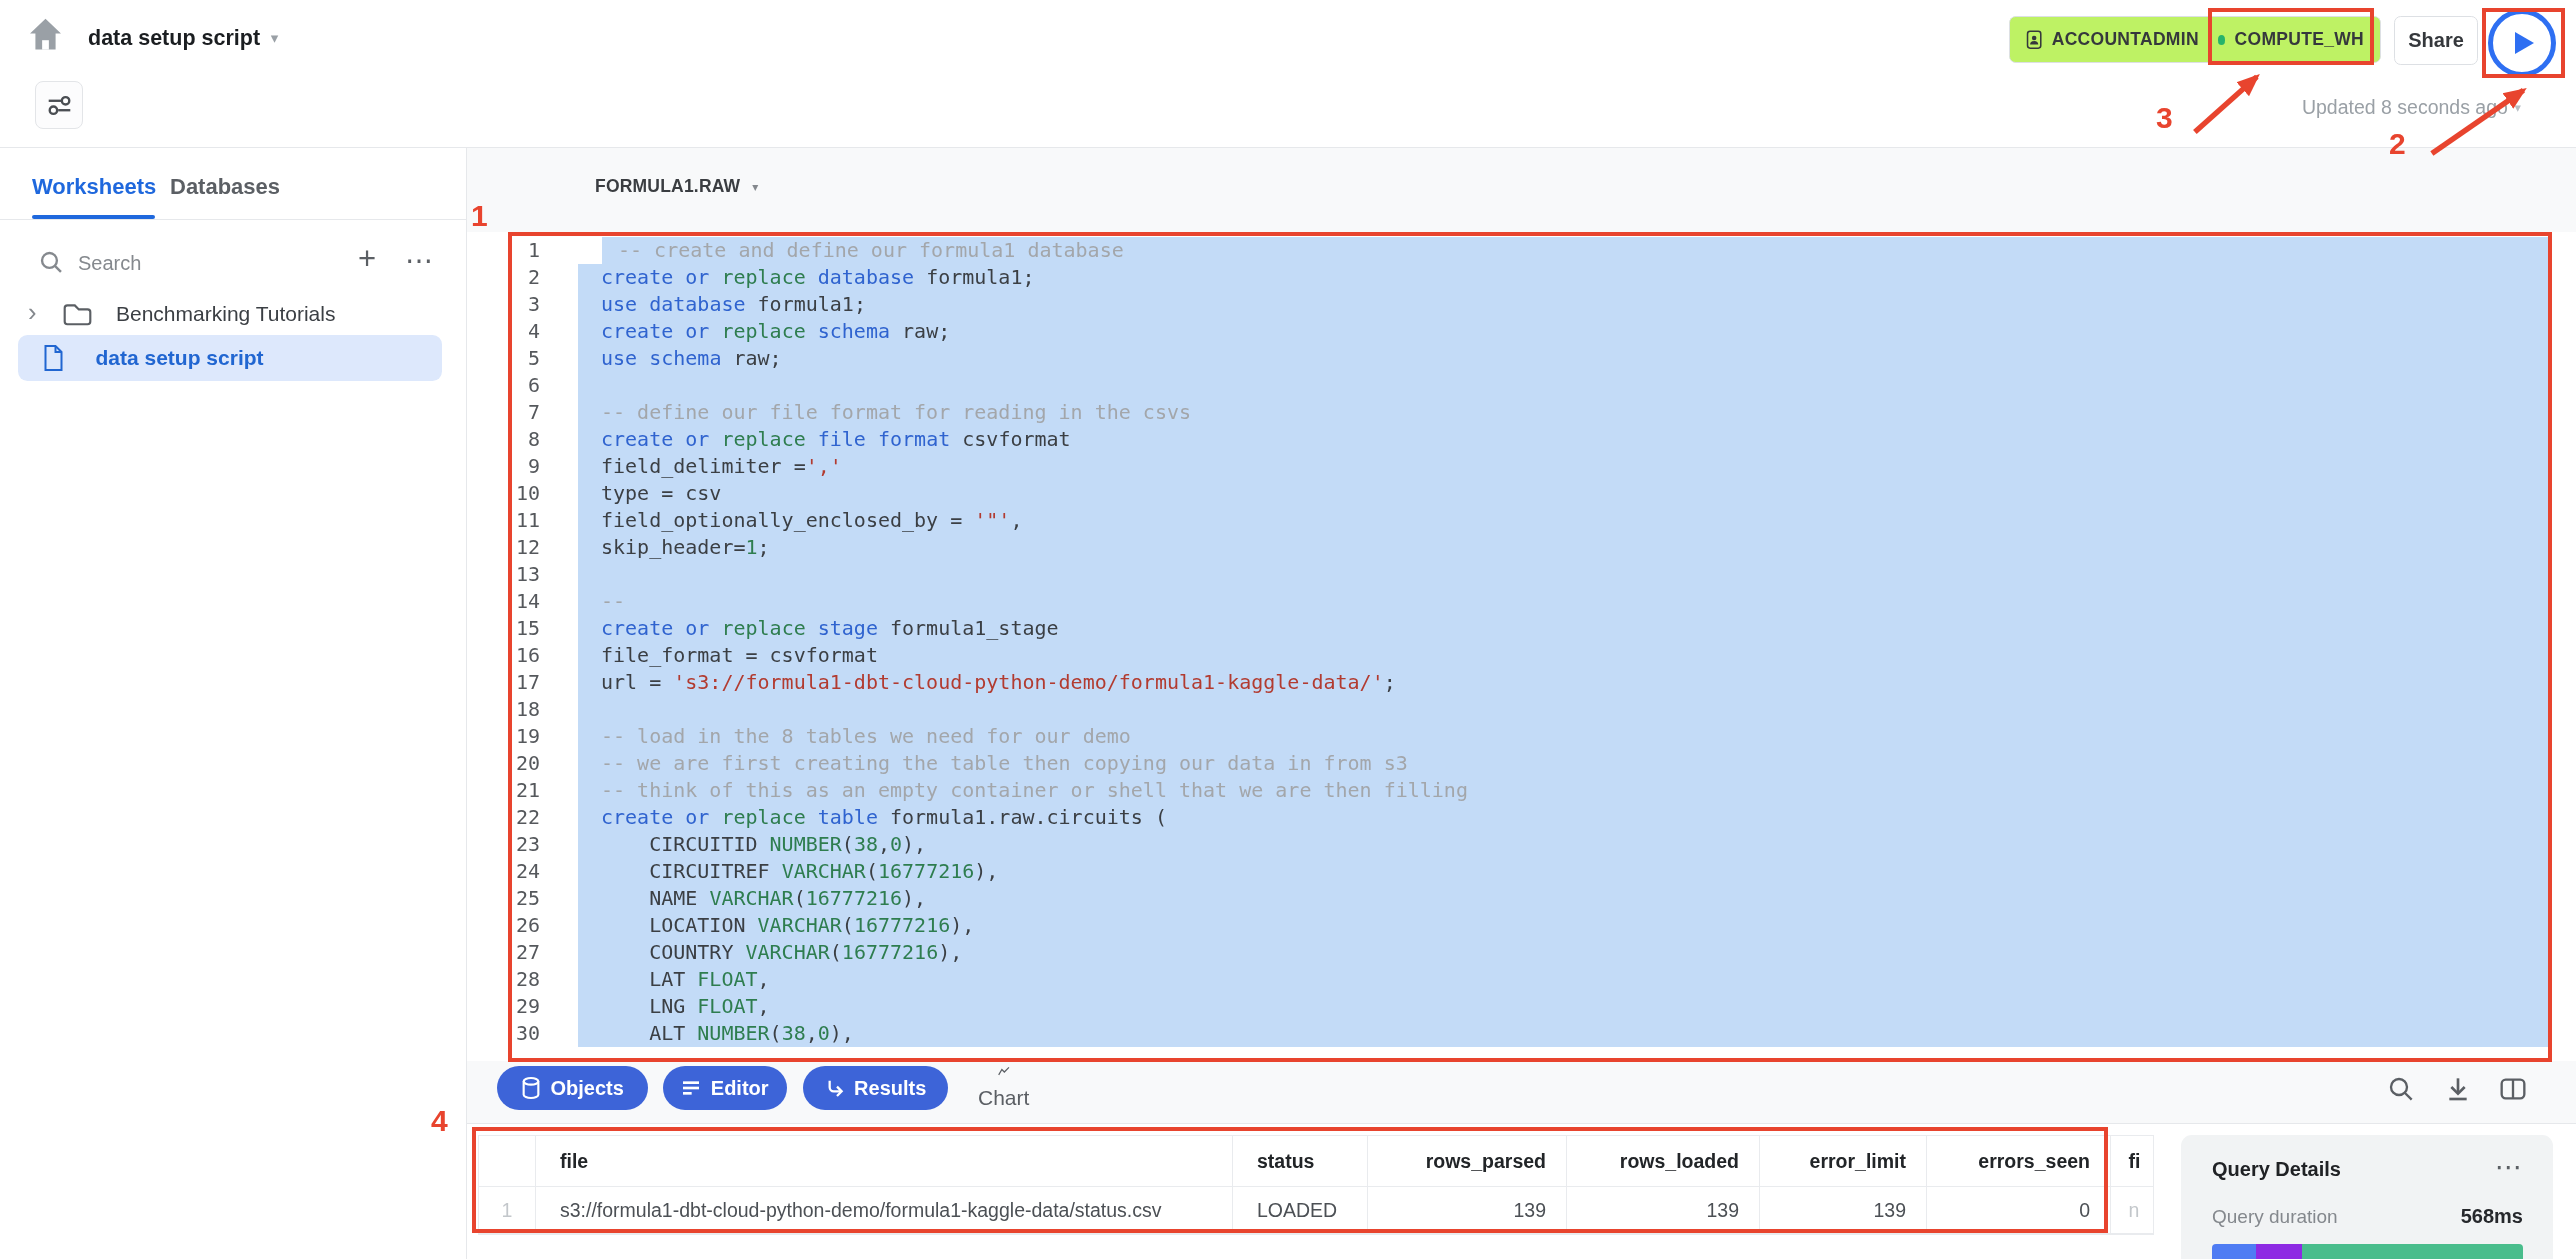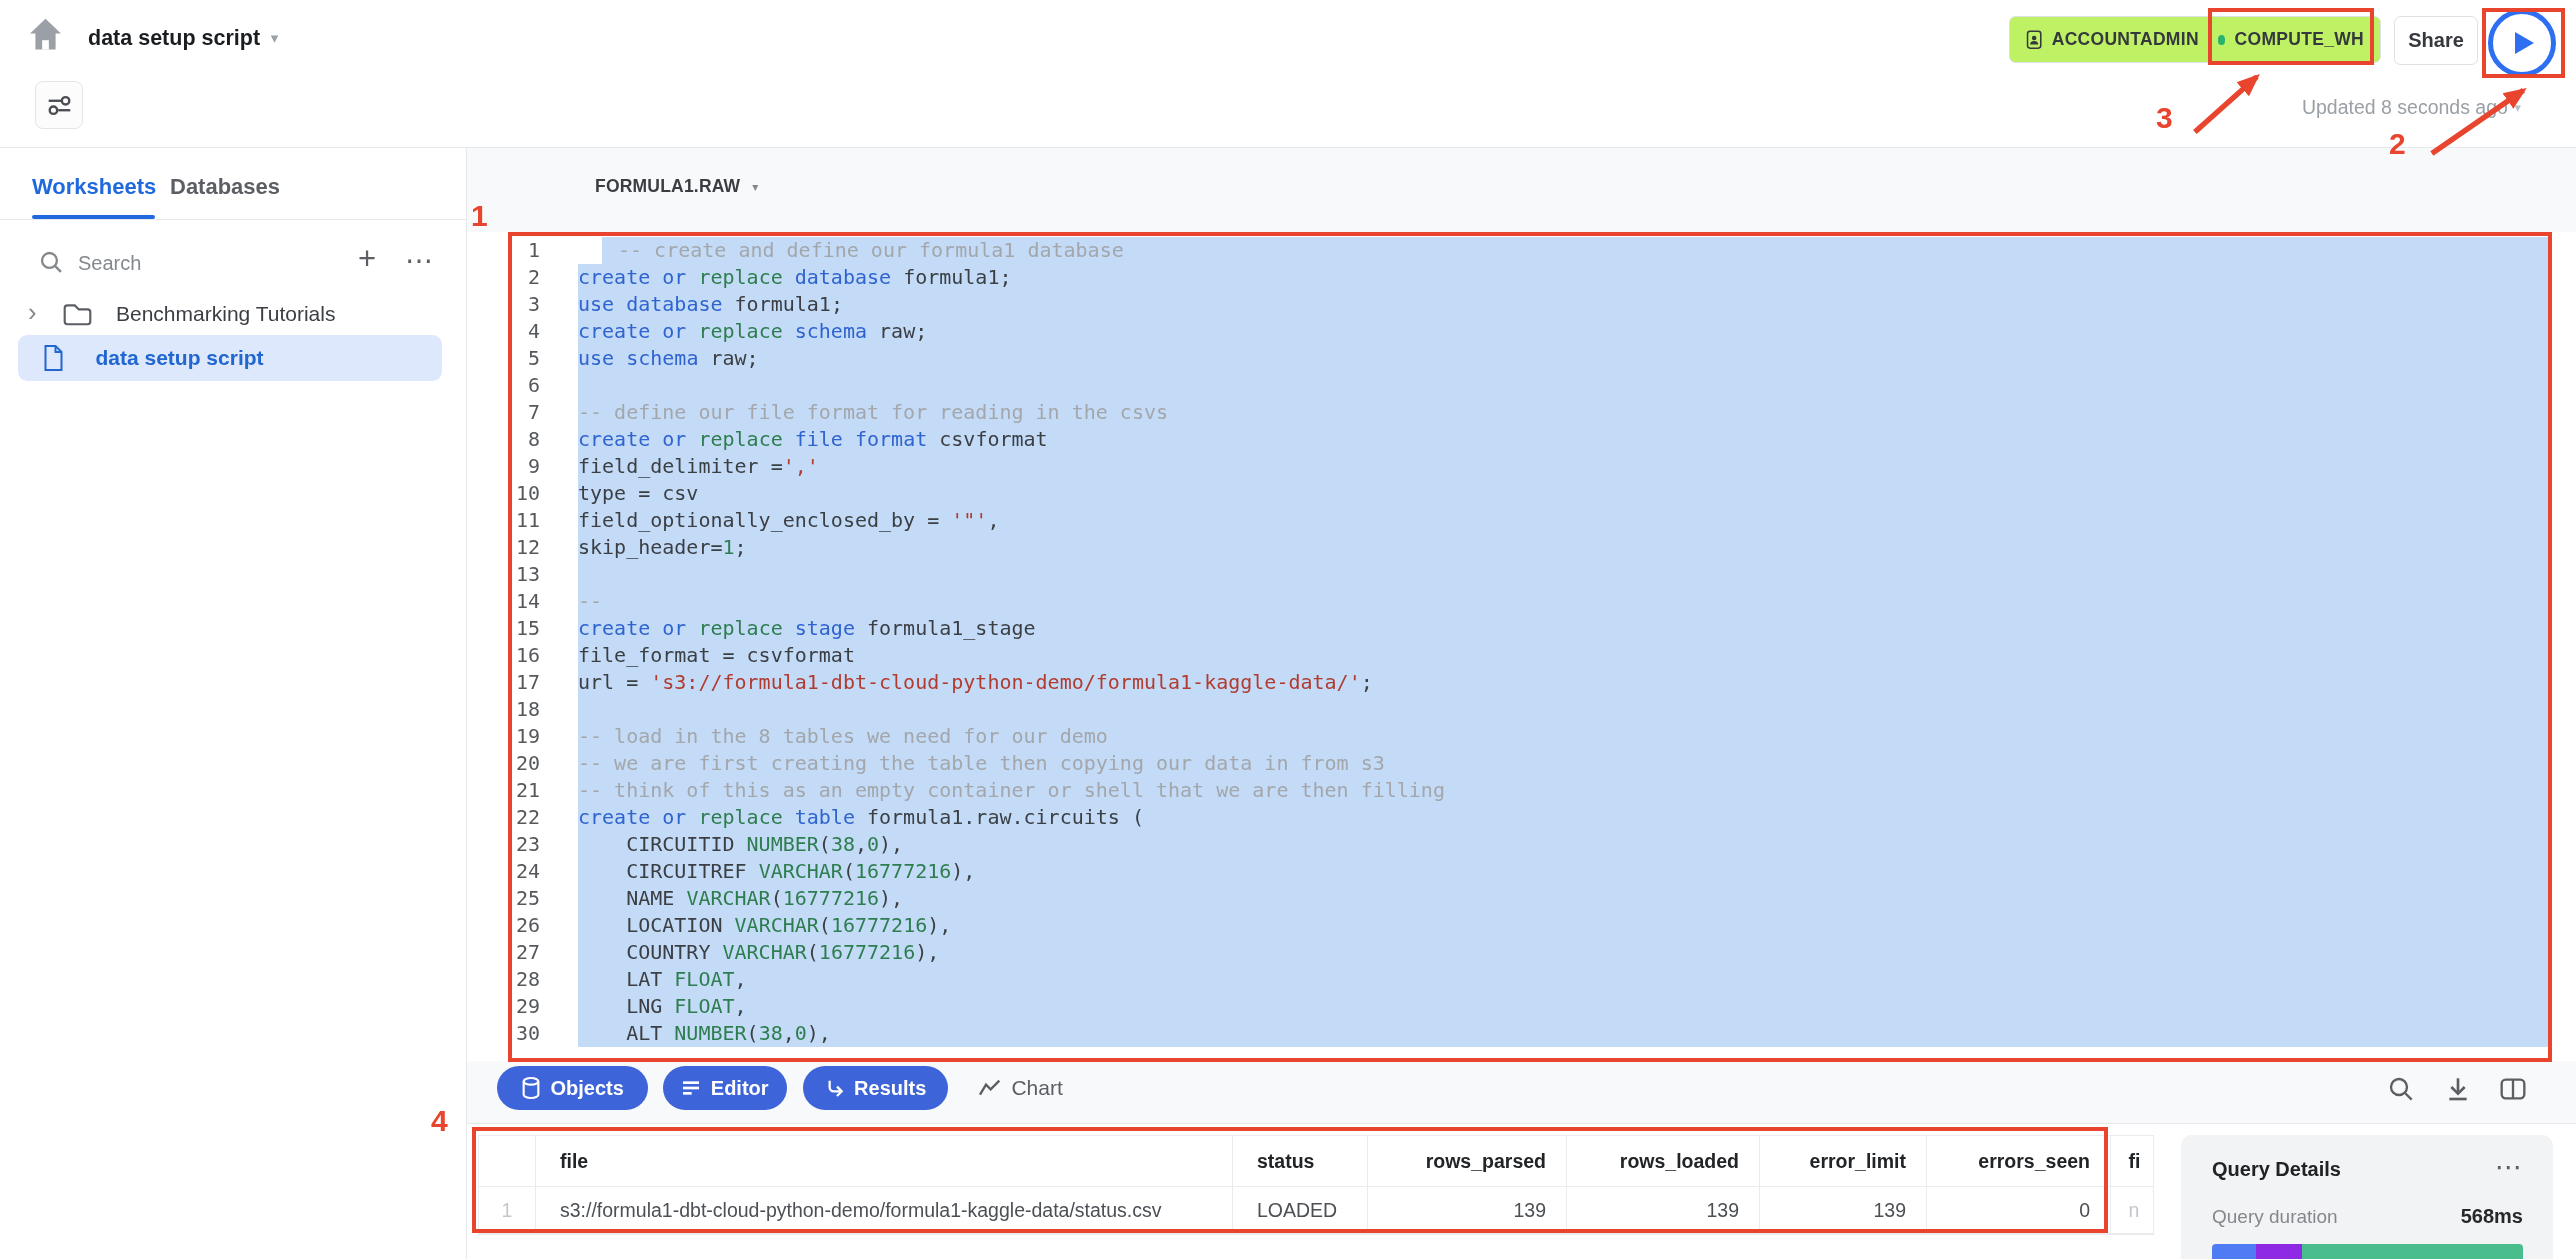--- a/index.html
+++ b/index.html
@@ -50,31 +50,31 @@
   .main-bg{left:467px;top:148px;width:2109px;height:1111px;background:#f8f9fa;}
   .context-tab{left:595px;top:176px;display:flex;align-items:center;gap:12px;cursor:pointer;}
   .context-name{font-size:17.5px;font-weight:600;color:#3a3d41;letter-spacing:0.2px;}
   .context-tab .caret{font-size:12px;color:#84888d;}
 
   .editor-bg{left:467px;top:232px;width:2109px;height:829px;background:#fff;}
   .gutter{left:483px;top:237px;width:57px;}
   .lnum{height:27px;line-height:27px;text-align:right;font-family:"DejaVu Sans Mono",monospace;
         font-size:20px;color:#55585c;}
   .code{left:578px;top:237px;width:1971px;cursor:text;}
-  .code-line{height:27px;line-height:27px;background:#c3dbf7;white-space:pre;
+  .code-line{height:27px;line-height:27px;background:#c3dbf7;padding-left:23px;white-space:pre;
              font-family:"DejaVu Sans Mono",monospace;font-size:20px;color:#3b3f44;overflow:hidden;}
   .code-line.first{margin-left:24px;padding-left:16px;}
   .tk-k{color:#2f63cf;} .tk-f{color:#2e7d4f;} .tk-s{color:#b23b30;} .tk-c{color:#a3a6aa;} .tk-i{color:#3b3f44;}
 
   
   .tb-btn{position:absolute;top:1066px;height:44px;border-radius:22px;background:#3d64d8;display:flex;
           align-items:center;justify-content:center;gap:9.4px;color:#fff;font-size:20px;font-weight:600;cursor:pointer;}
   .tb-objects{left:497px;width:151px;} .tb-editor{left:663px;width:124px;} .tb-results{left:803px;width:145px;}
   .tb-chart{position:absolute;left:978px;top:1066px;height:44px;display:flex;align-items:center;gap:9.4px;
-            color:#5b5f64;font-size:21px;cursor:pointer;}
+            color:#5b5f64;font-size:21px;cursor:pointer;flex-direction:column;}
   .tb-border{left:467px;top:1123px;width:2109px;height:1.3px;background:#e6e8eb;}
   .tb-icon{position:absolute;top:1075px;width:28px;height:28px;cursor:pointer;}
 
   
   .results-bg{left:467px;top:1124px;width:2109px;height:135px;background:#fff;}
   .rtable{left:478px;top:1135px;width:1676px;border:1.3px solid #e9ebee;box-sizing:border-box;background:#fff;overflow:hidden;}
   .trow{display:flex;height:46px;border-bottom:1.3px solid #e9ebee;background:#fff;}
   .trow.head{height:50px;}
   .cell{box-sizing:border-box;border-right:1.3px solid #e9ebee;display:flex;align-items:center;
         font-size:19.5px;color:#4c5055;overflow:hidden;white-space:nowrap;}

